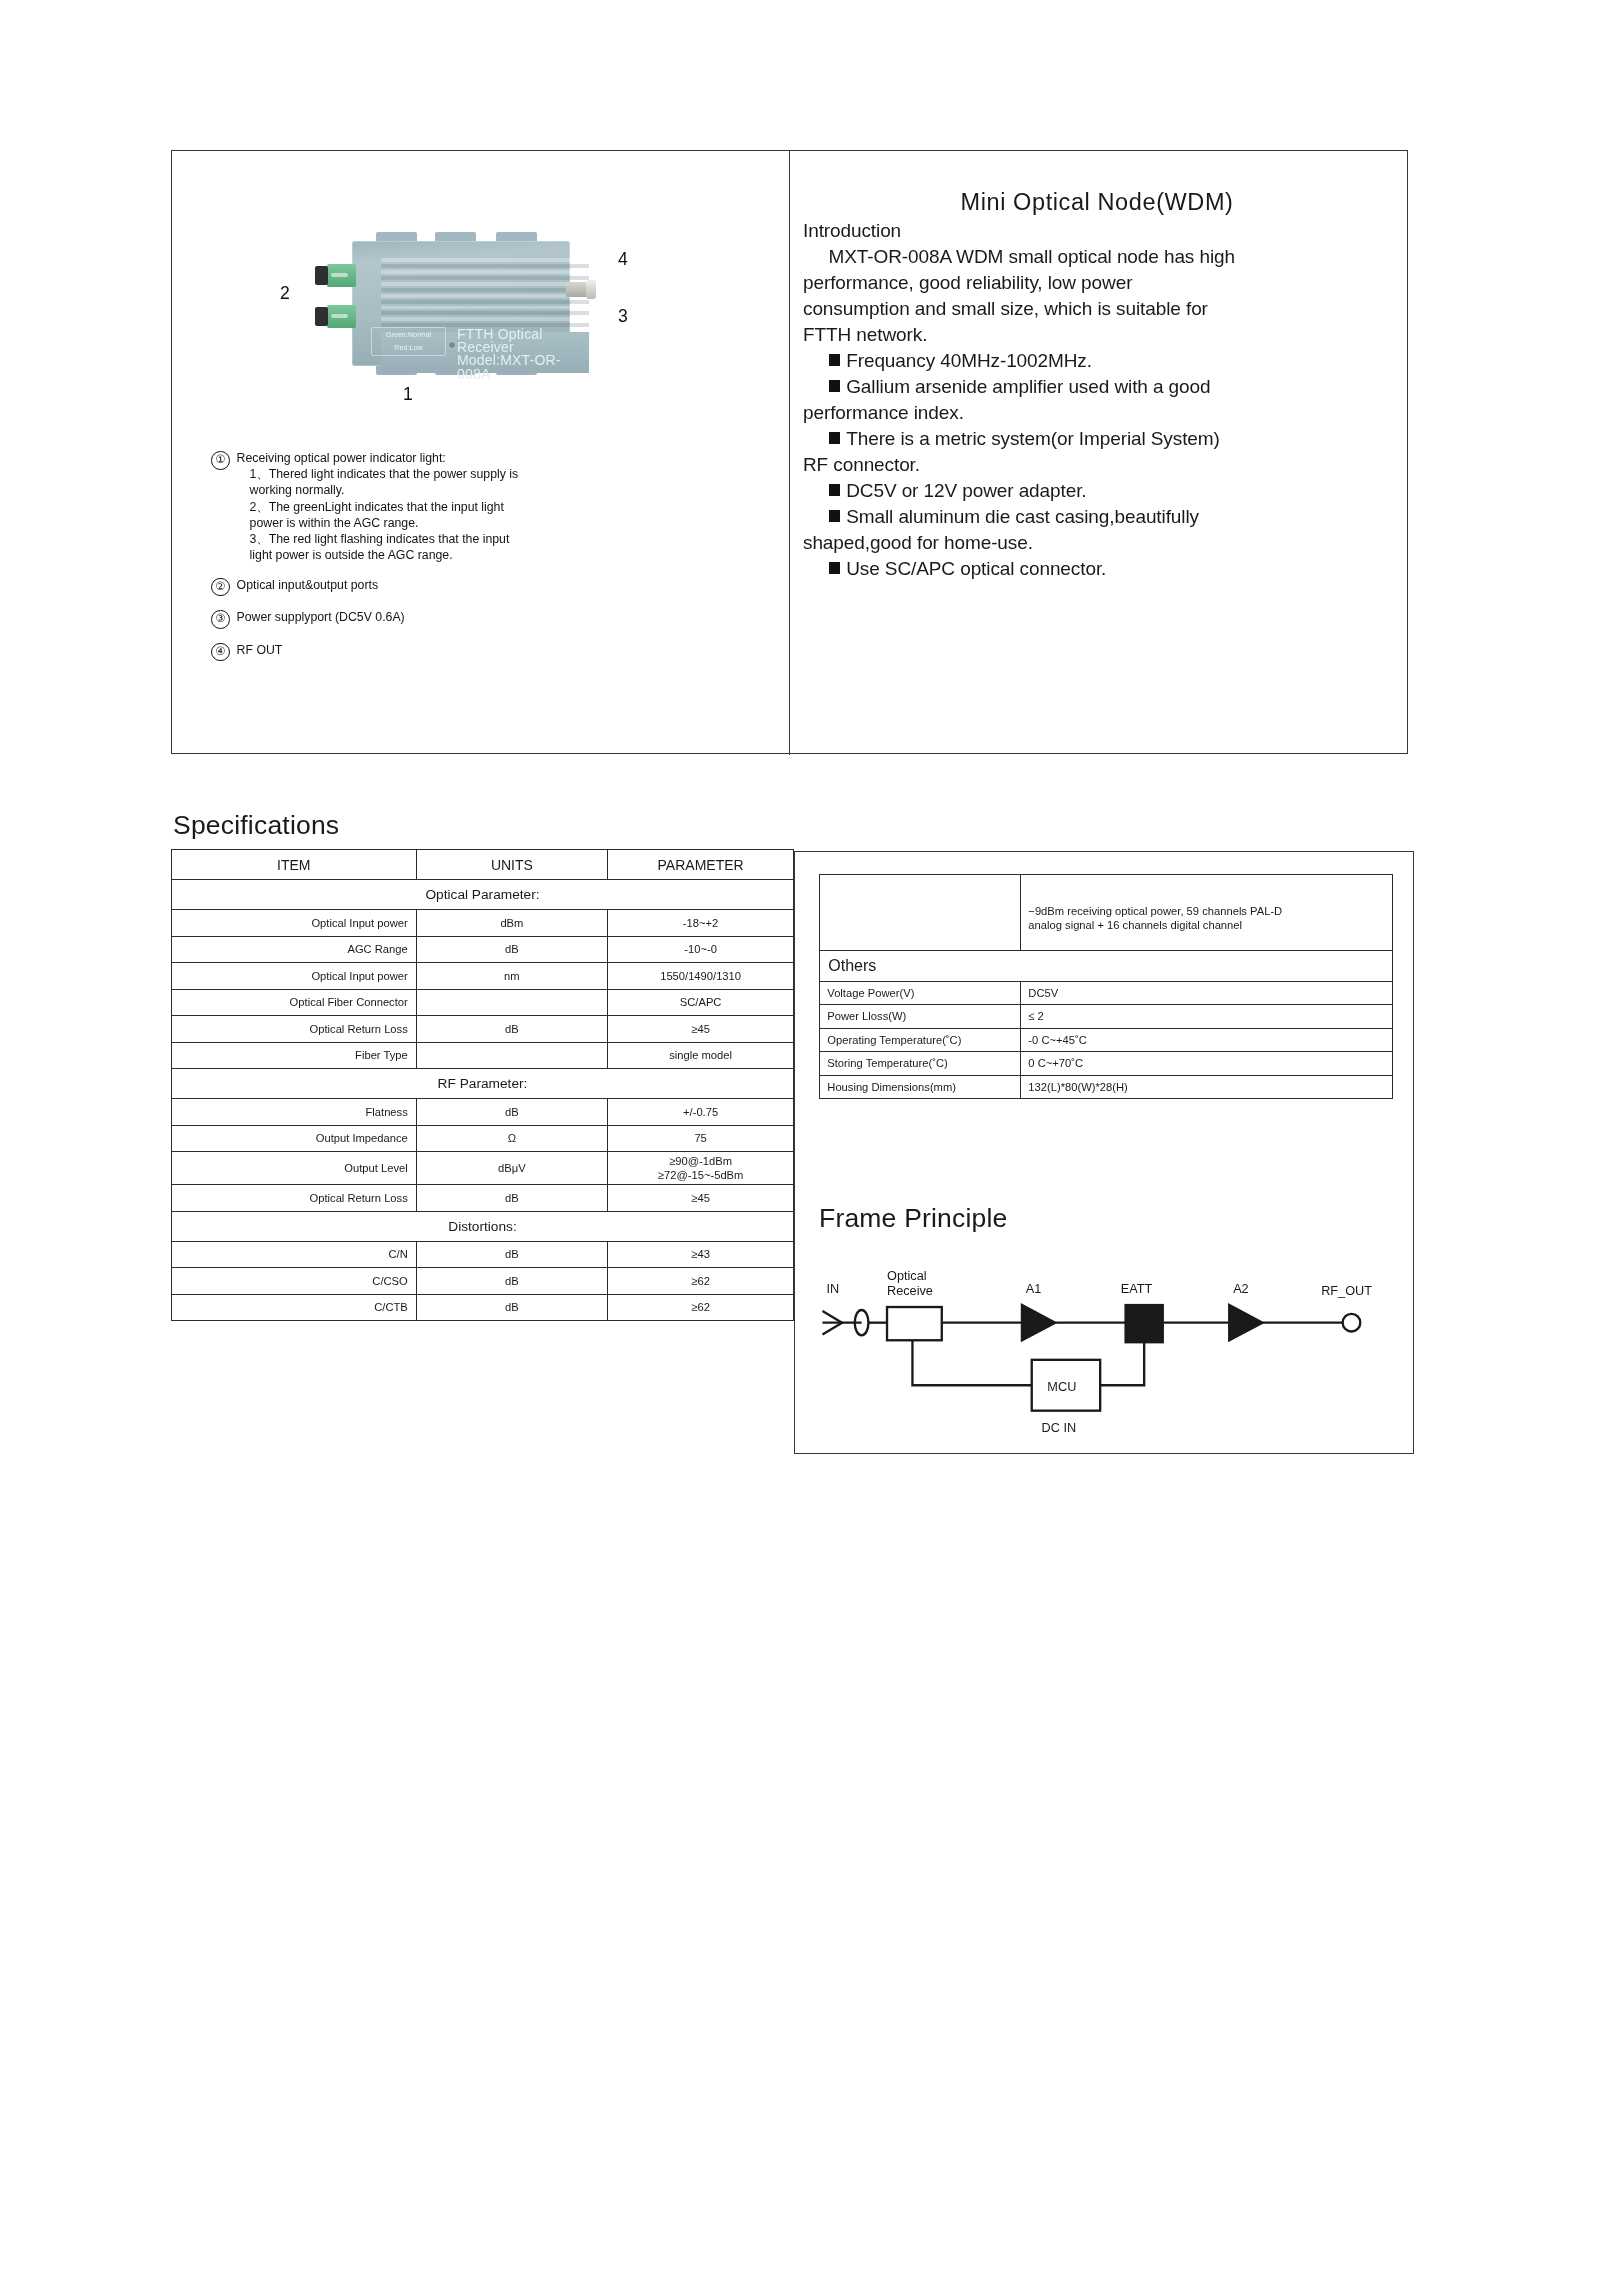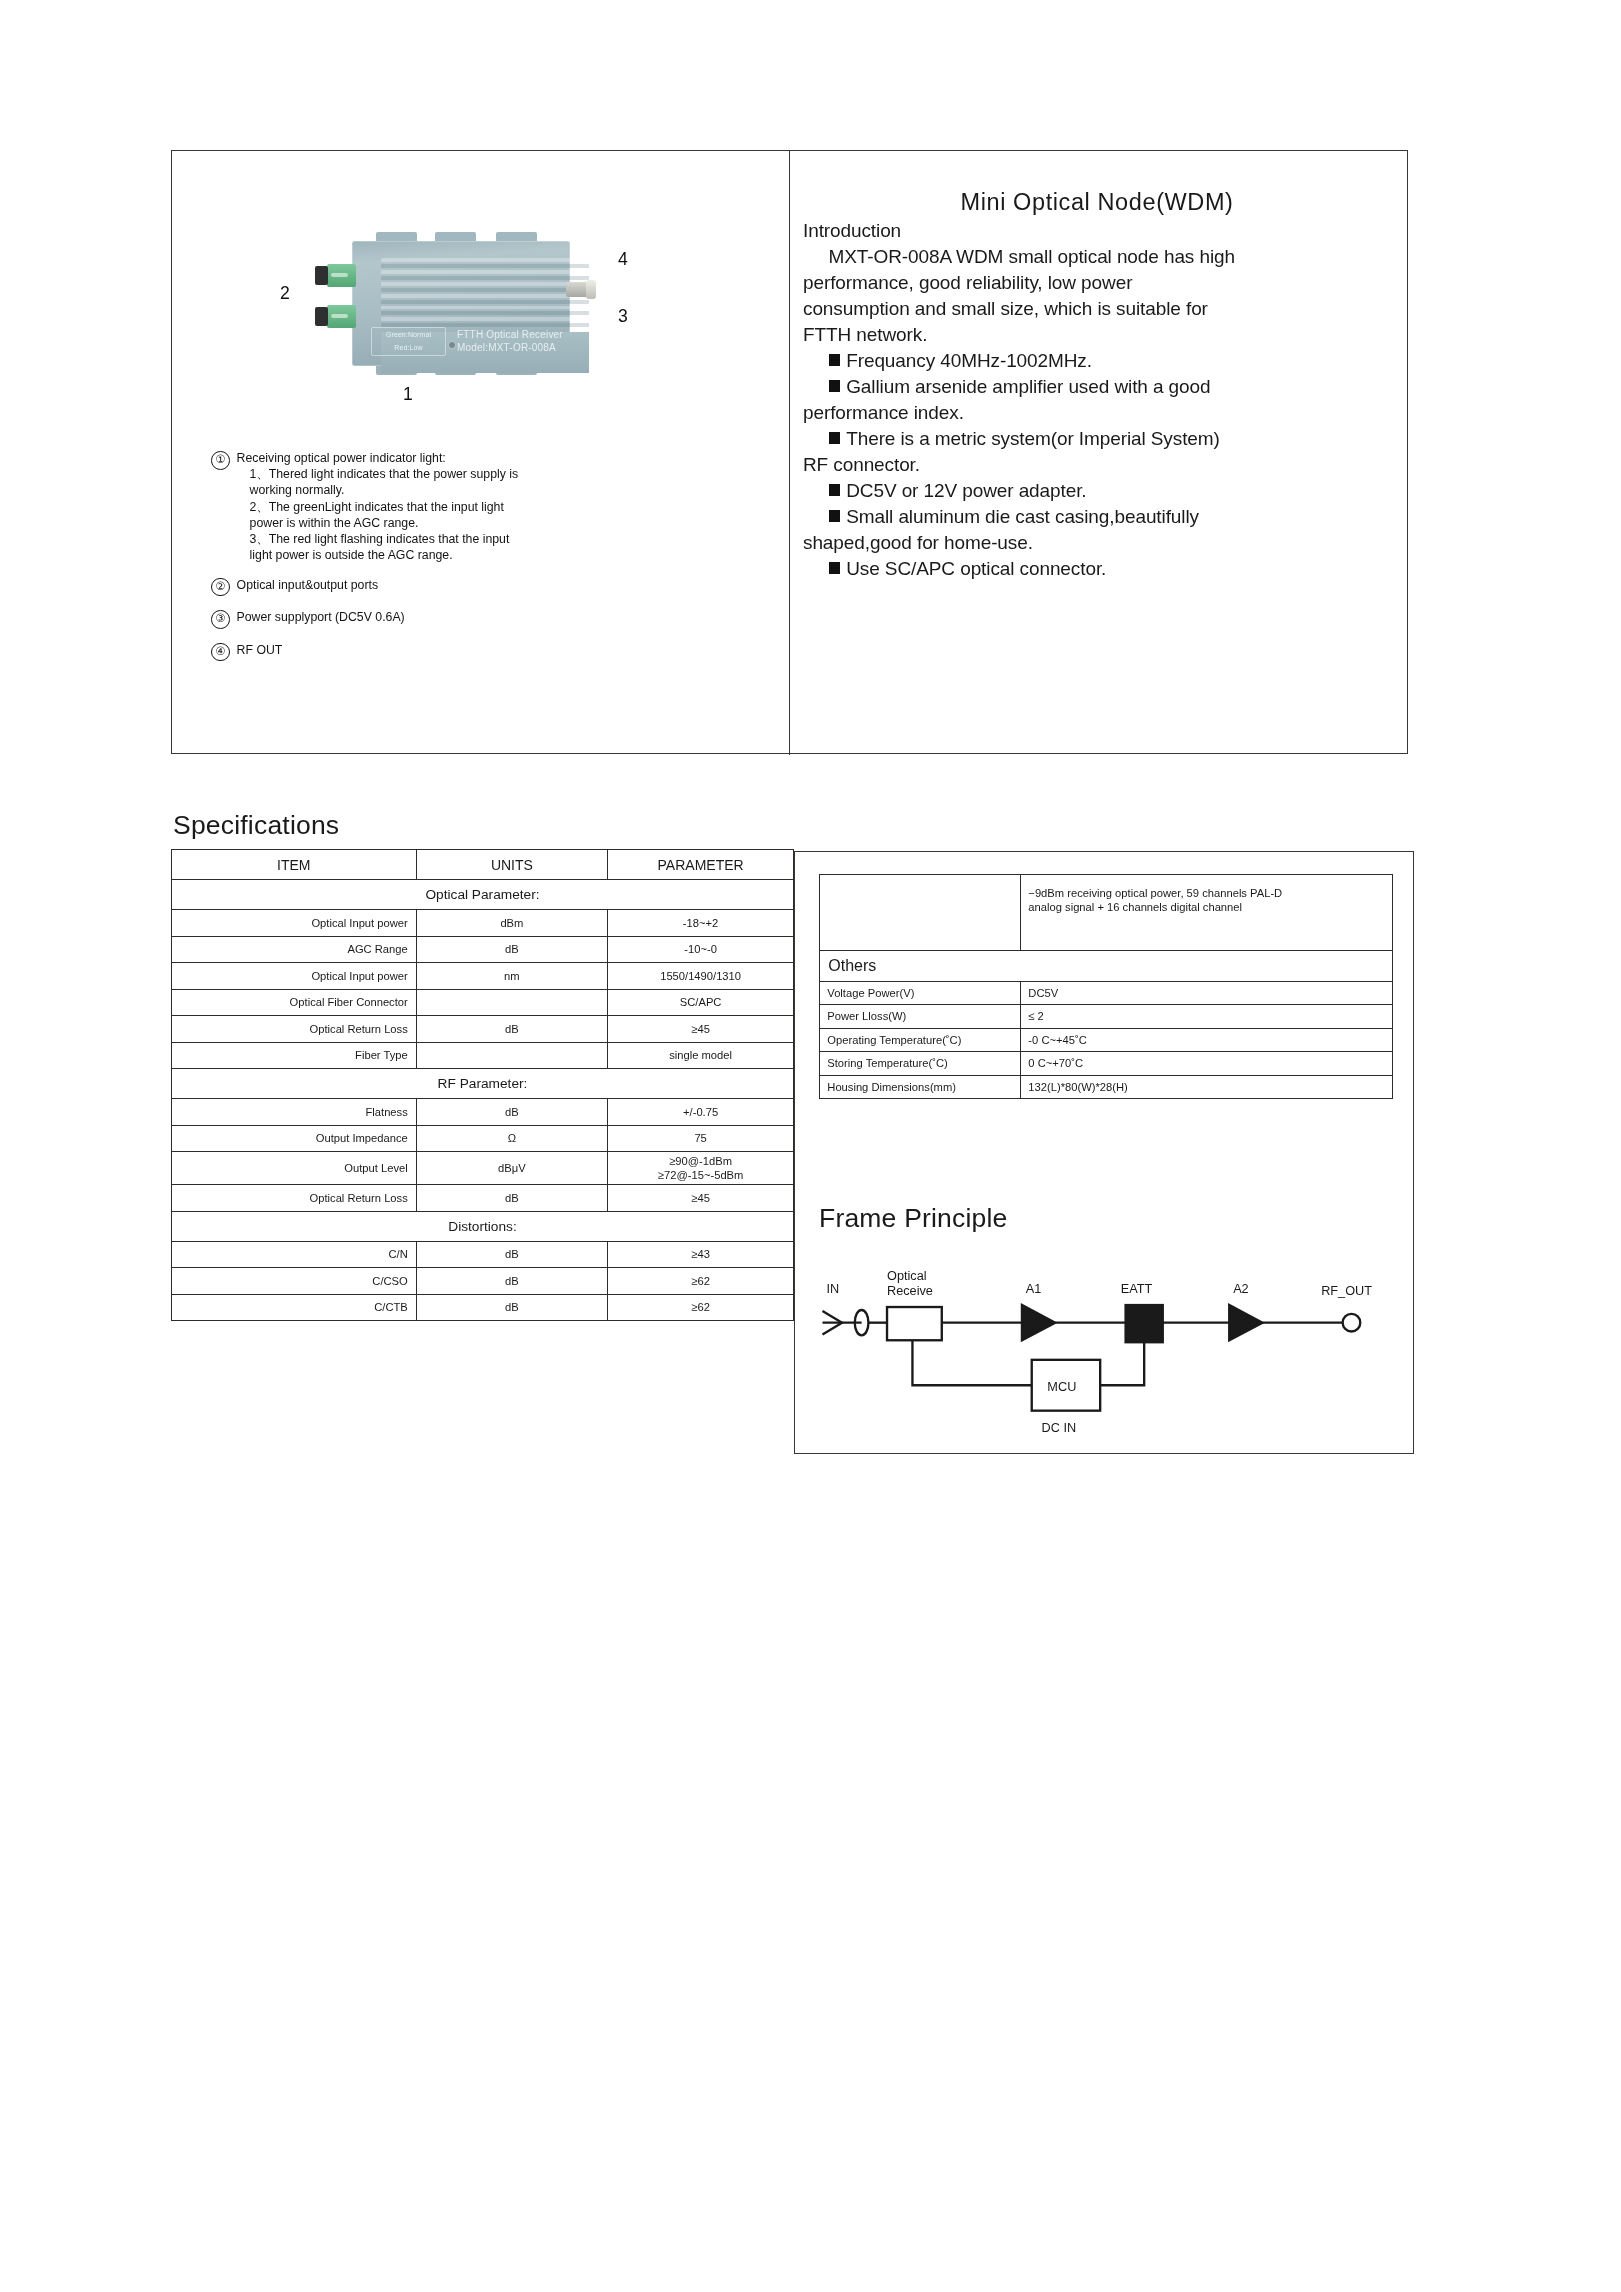--- a/index.html
+++ b/index.html
@@ -59,21 +59,21 @@
        background:linear-gradient(180deg,#efefea,#bdbdb6);border-radius:2.9px;}
 
   .lbl-box{
     position:absolute;left:44px;top:96px;width:75px;height:29px;
     border:1px solid rgba(255,255,255,.45);border-radius:2px;
     font-size:7px;color:#e9f1f3;line-height:12.7px;text-align:center;padding-top:1px;
     box-sizing:border-box;letter-spacing:0.1px;
   }
   .lbl-model{
     position:absolute;left:130px;top:97px;width:110px;
-    font-size:10px;color:#e6eef0;line-height:13.2px;letter-spacing:0.2px;
+    font-size:14px;color:#e6eef0;line-height:13.2px;letter-spacing:0.2px;
   }
   .led{position:absolute;left:122px;top:111px;width:5.9px;height:5.9px;border-radius:50%;
        background:#7a8b90;box-shadow:0 0 2px rgba(255,255,255,.6);}
 
   .callout{position:absolute;font-size:17.6px;color:#111;font-weight:400;}
   #co-1{left:192px;top:194px;}
   #co-2{left:69px;top:93px;}
   #co-3{left:407px;top:116px;}
   #co-4{left:407px;top:59px;}
 
@@ -127,21 +127,21 @@
     border:1.6px solid #3a3634;box-sizing:border-box;
   }
   #others-table{
     position:absolute;left:23.5px;top:21.6px;width:574px;font-size:11.2px;
   }
   #others-table td{
     border:1.3px solid #2e2b29;padding:2.9px 7.8px;box-sizing:border-box;vertical-align:middle;
   }
   #others-table td.lab{width:205px;height:23.5px;}
   #others-table td.val{width:382px;height:23.5px;}
-  #others-table td.note{height:76px;vertical-align:top;padding-top:11px;line-height:14.7px;}
+  #others-table td.note{height:76px;vertical-align:top;padding-top:29px;line-height:14.7px;}
   #others-table td.blank{height:76px;}
   #others-table td.others-hdr{font-size:16px;height:31px;padding-left:8.8px;}
 
   
   #frame-title{position:absolute;left:819px;top:1203px;font-size:26.5px;letter-spacing:0.2px;}
   #frame-svg{position:absolute;left:814px;top:1264px;}
 </style>
 </head>
 <body>
 

